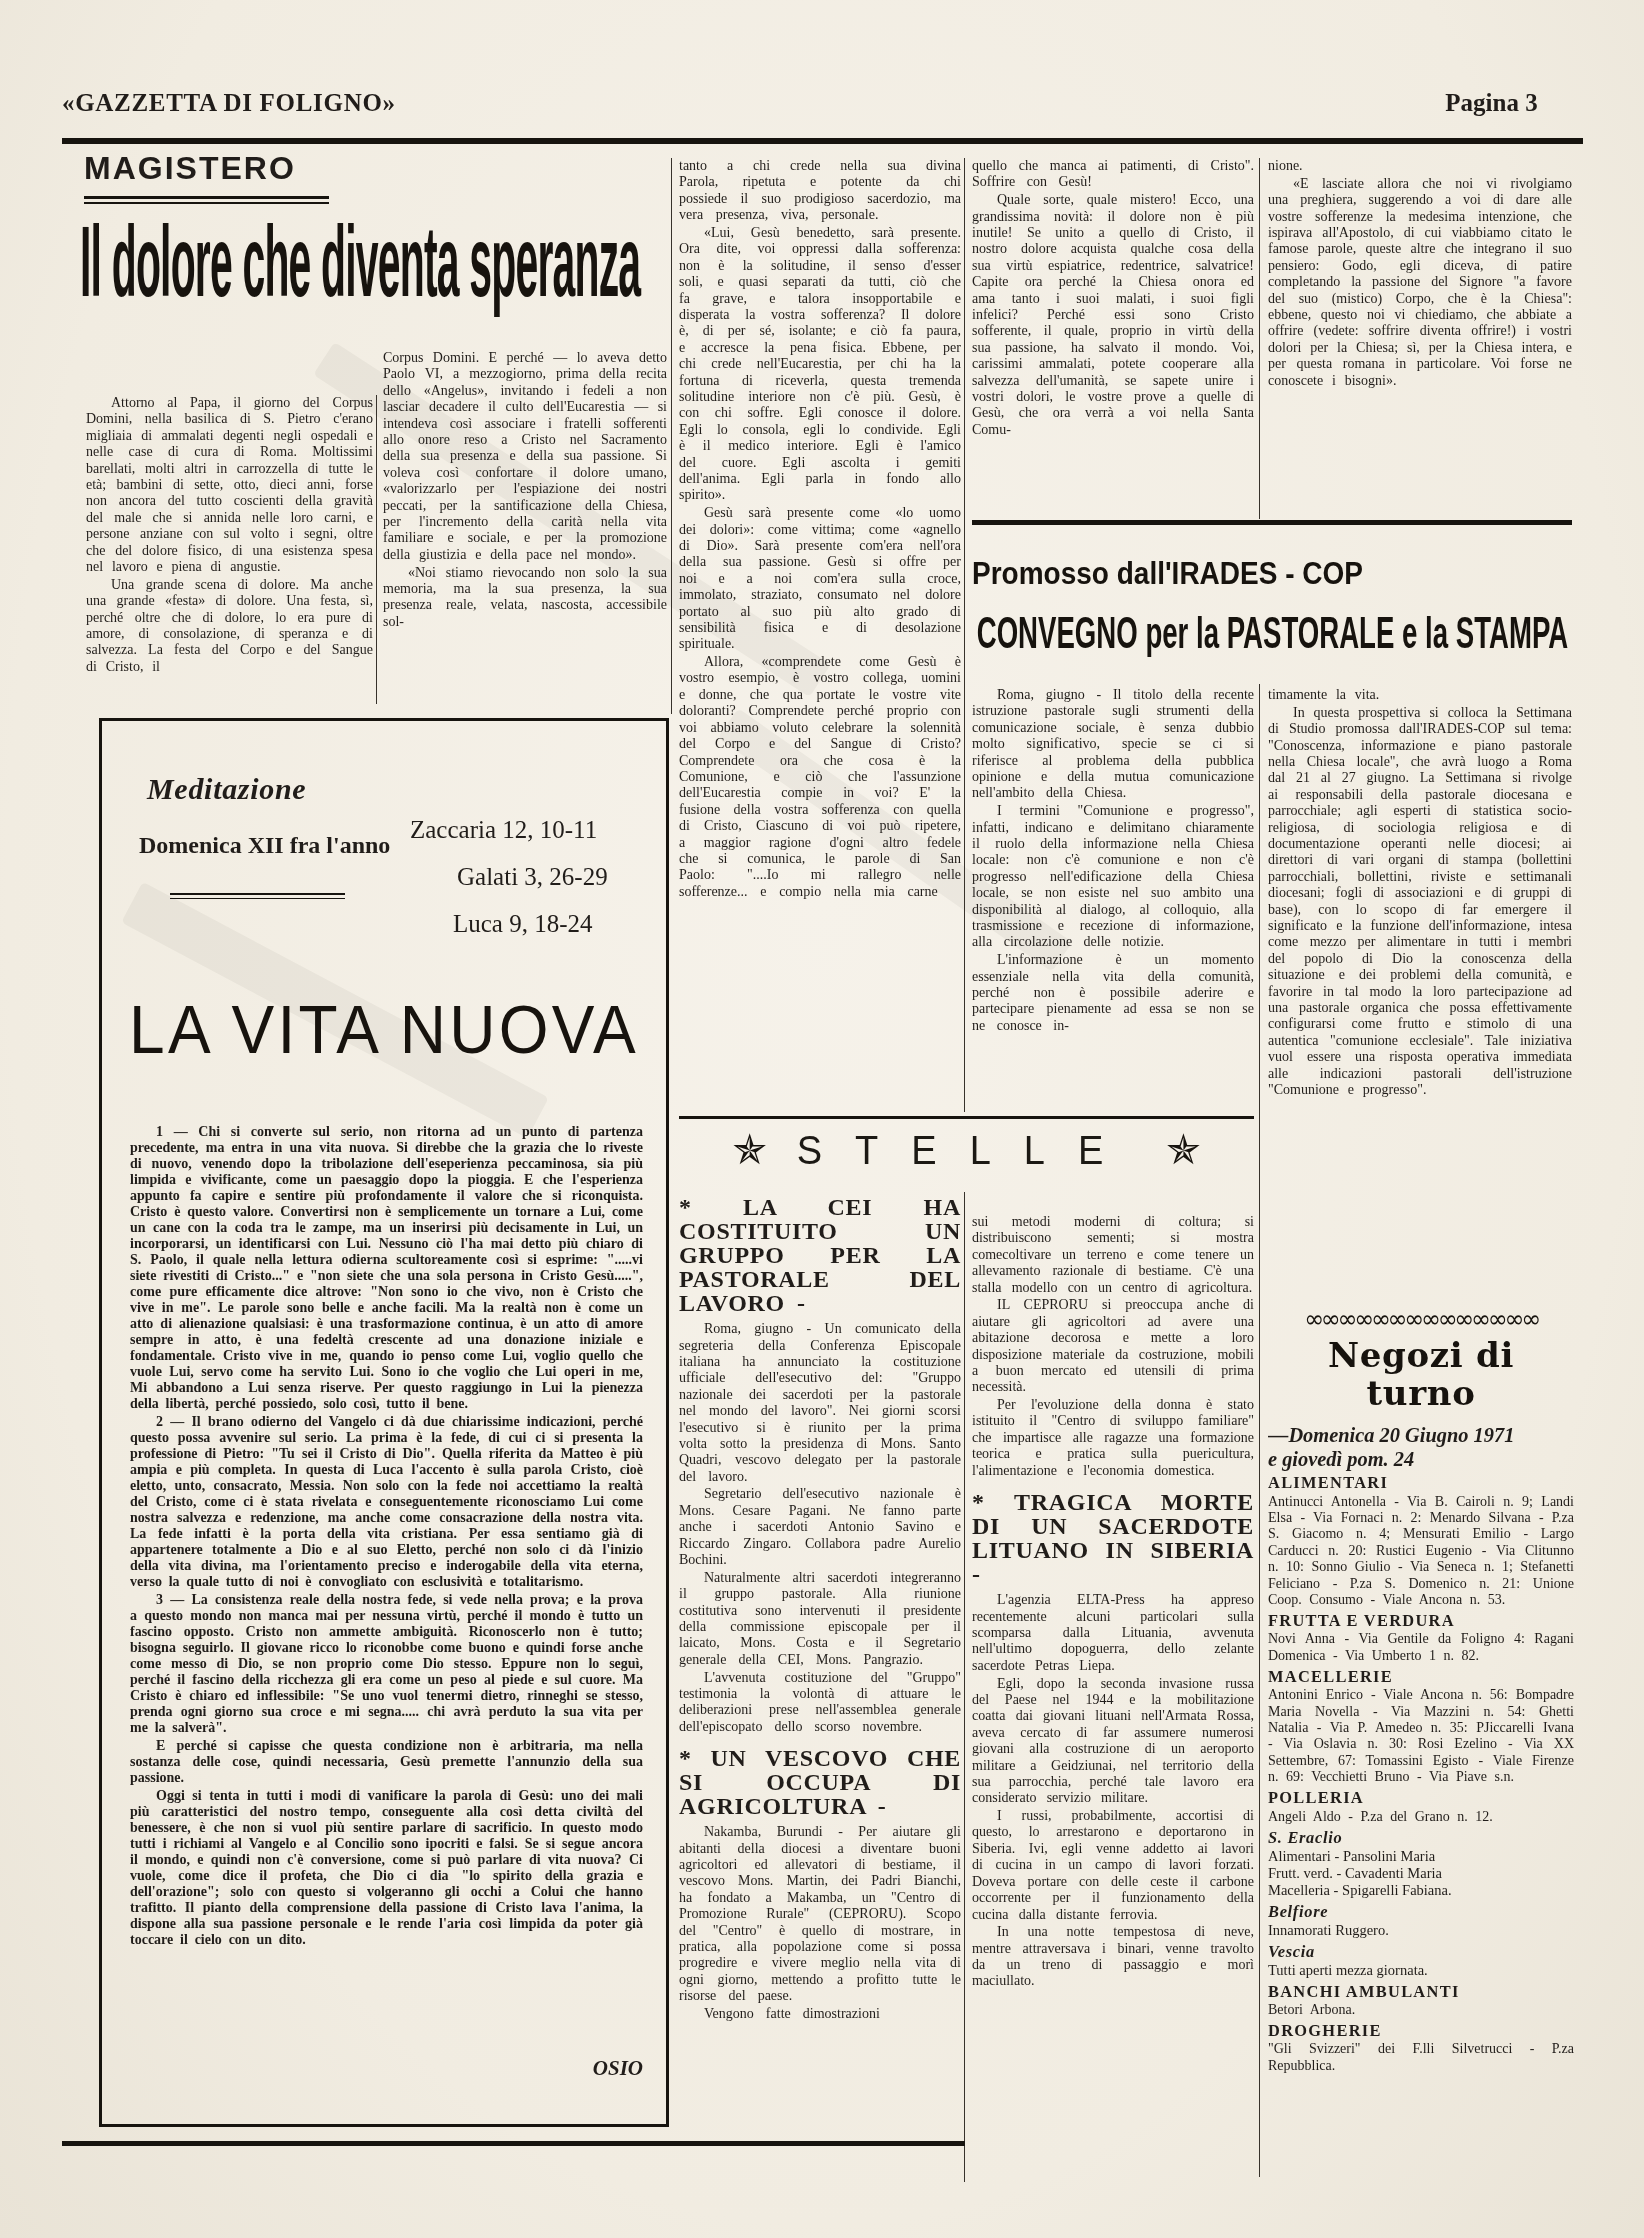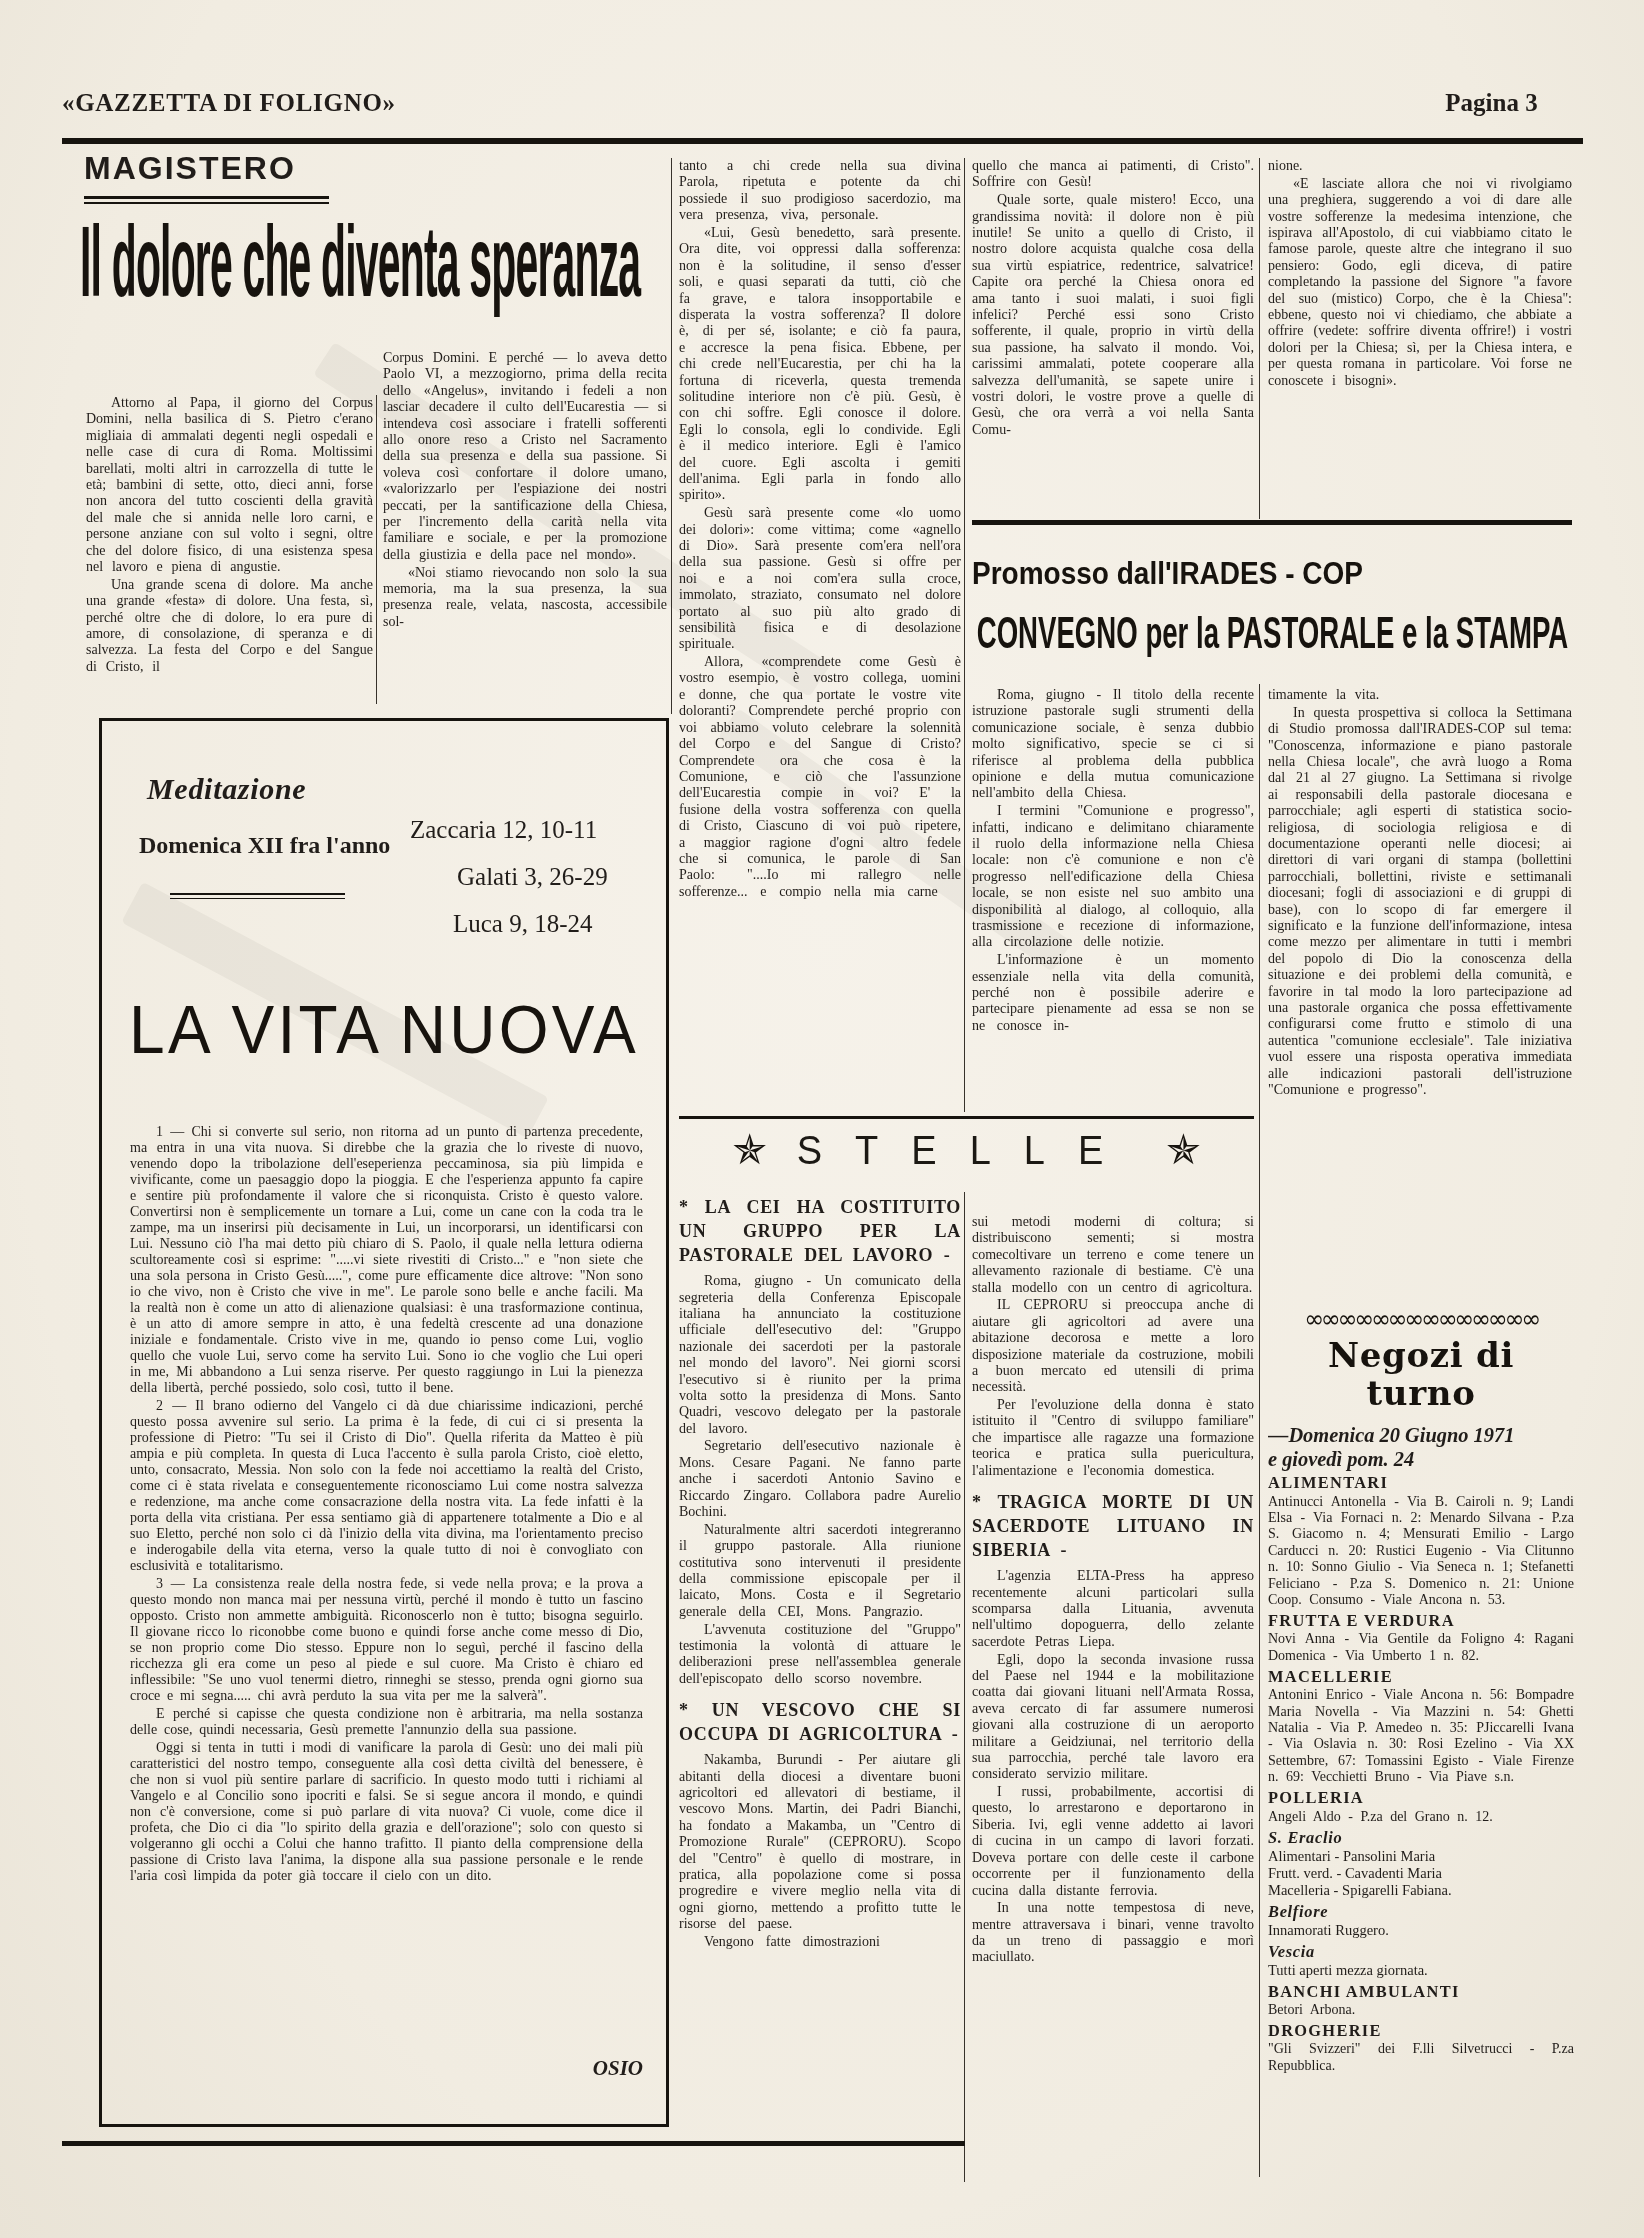--- a/index.html
+++ b/index.html
@@ -46,21 +46,21 @@
   #conv-headline{font-family:"Liberation Sans",sans-serif;font-weight:bold;font-size:30px;white-space:nowrap;
     transform:scale(0.92,1.45);transform-origin:center top;color:#17130e;}
   #conv-left{left:972px;top:687px;width:282px;height:428px;word-spacing:8px;overflow:hidden;}
   #conv-right{left:1268px;top:687px;width:304px;height:605px;overflow:hidden;}
   
   #stelle-rule{left:679px;top:1116px;width:575px;height:3.3px;}
   #stelle-banner{left:679px;top:1129px;width:575px;display:flex;align-items:center;justify-content:center;gap:30px;}
   .stelle-star{font-family:"DejaVu Sans",sans-serif;font-size:41px;line-height:41px;color:#17130e;}
   #stelle-letters{font-family:"Liberation Sans",sans-serif;font-size:38px;letter-spacing:33px;color:#1c1914;
     transform:scaleY(1.05);transform-origin:center;}
-  .stelle-head{font-size:18px;line-height:24px;font-weight:bold;letter-spacing:0.7px;word-spacing:5.3px;
+  .stelle-head{font-size:24px;line-height:24px;font-weight:bold;letter-spacing:0.7px;word-spacing:5.3px;
     margin:10.5px 0 6.6px 0;text-indent:0 !important;}
   #stelle-a{left:679px;top:1184px;width:282px;height:1007px;word-spacing:8.6px;overflow:hidden;}
   #stelle-b{left:972px;top:1214px;width:282px;height:974px;word-spacing:6.6px;overflow:hidden;}
   #stelle-a .stelle-head{text-indent:0;}
   
   #negozi{left:1268px;top:1306px;width:306px;height:882px;overflow:hidden;text-align:justify;}
   #neg-ornament{text-align:center;font-family:"DejaVu Sans",sans-serif;font-size:24px;letter-spacing:-3.3px;
     line-height:26px;color:#17130e;margin-bottom:4px;}
   #neg-title{font-family:"DejaVu Serif",serif;font-weight:bold;font-size:34px;line-height:38px;margin:0 0 10.5px 0;
     text-align:center;letter-spacing:0.7px;color:#17130e;}
@@ -75,21 +75,21 @@
   #medit-sub{left:37px;top:111px;font-size:24px;font-weight:bold;}
   #medit-rule1{left:68px;top:172px;width:175px;height:2px;background:#17140f;}
   #medit-rule2{left:68px;top:177px;width:175px;height:1.3px;background:#17140f;}
   .reading{font-size:25px;line-height:22.4px;margin-top:37px;}
   #read-0{left:308px;top:61px;}
   #read-1{left:355px;top:108px;}
   #read-2{left:351px;top:155px;}
   #vita-title{left:0;top:268px;width:100%;text-align:center;font-family:"Liberation Sans",sans-serif;
     font-size:64px;letter-spacing:3.3px;color:#17130e;transform:scaleY(1.08);transform-origin:center top;}
   #vita-body{left:28px;top:403px;width:513px;height:921px;text-align:justify;font-size:14px;line-height:16px;
-    word-spacing:3.3px;overflow:hidden;}
+    word-spacing:3.3px;overflow:hidden;font-weight:bold;}
   #vita-body p{margin:0 0 2px 0;text-indent:26px;}
   #osio{left:28px;top:1335px;width:513px;text-align:right;font-size:21px;font-weight:bold;font-style:italic;}
   #box-bottom-rule{left:62px;top:2141px;width:903px;height:4.6px;}
   
   .ghost{position:absolute;background:rgba(60,55,45,0.05);transform:rotate(33deg);border-radius:5.3px;pointer-events:none;}
 </style>
 </head>
 <body>
 
 <div id="page">

